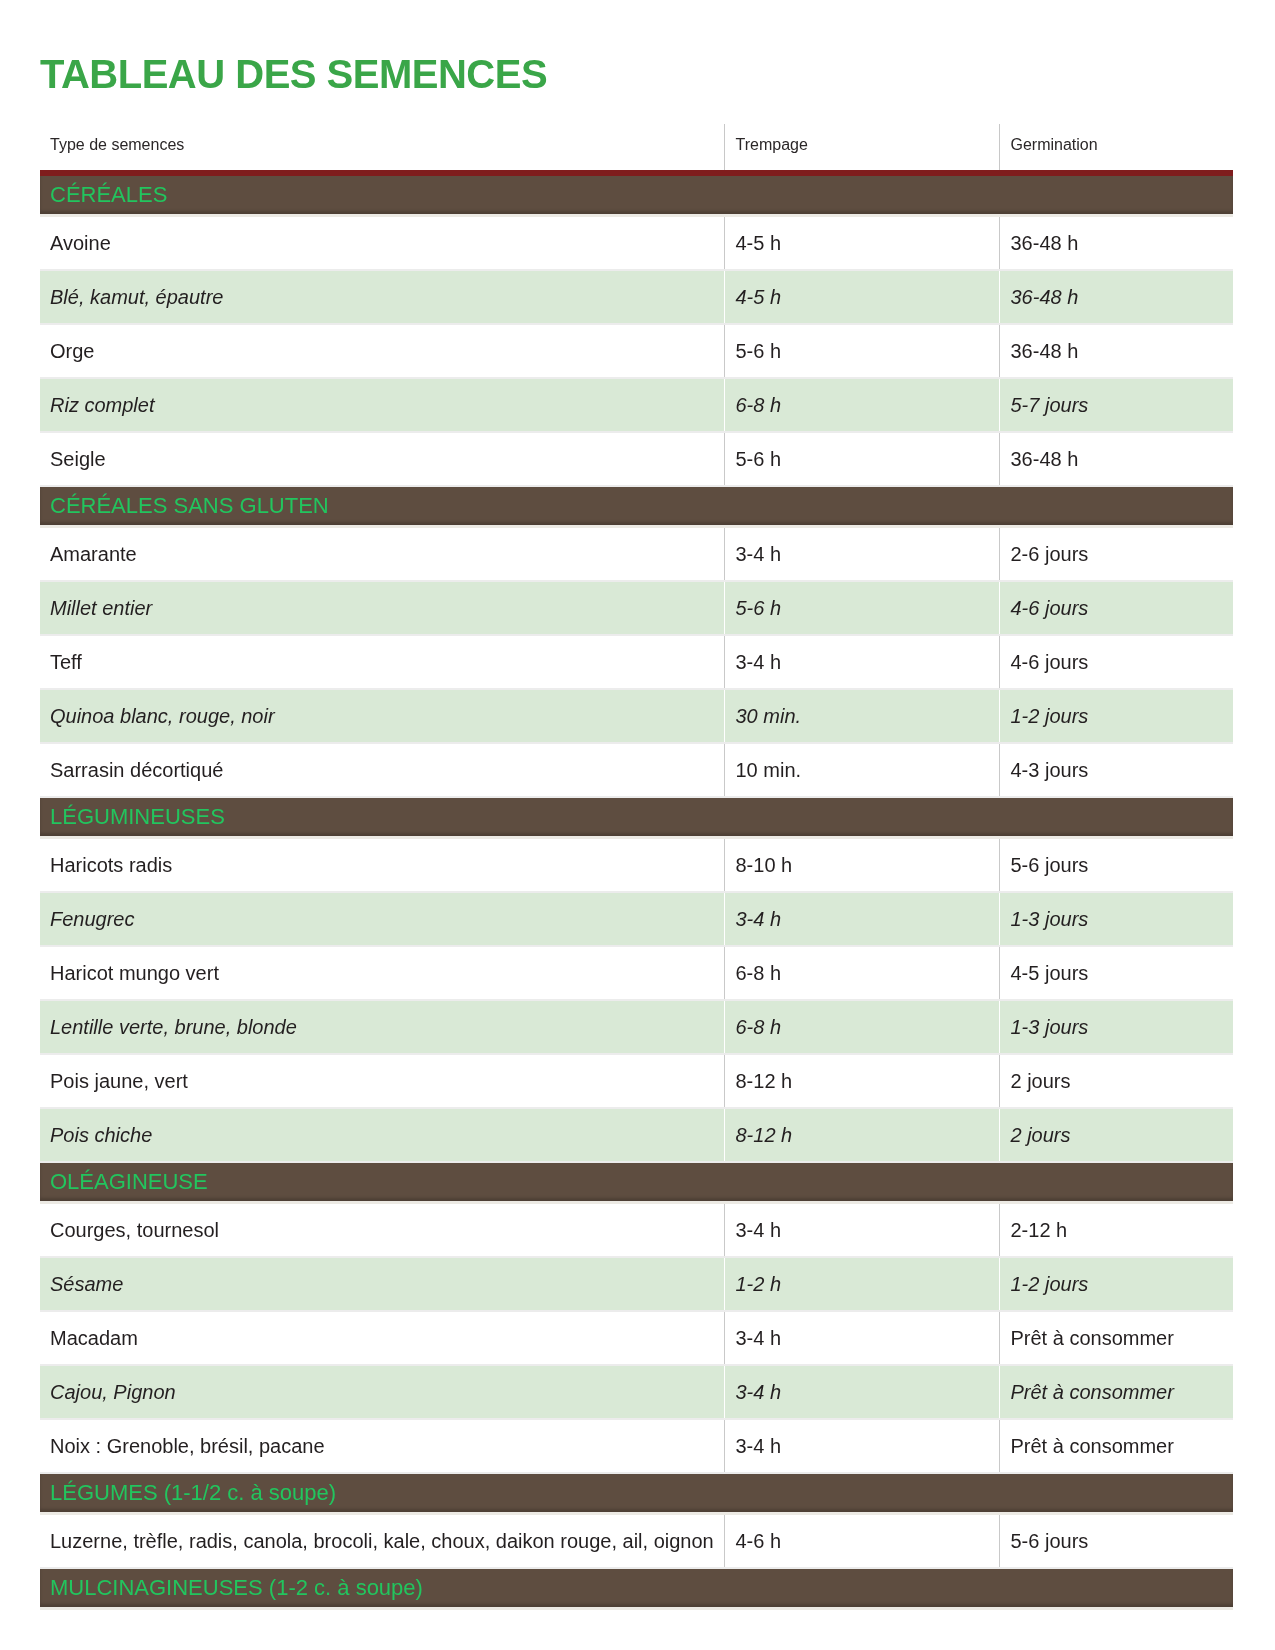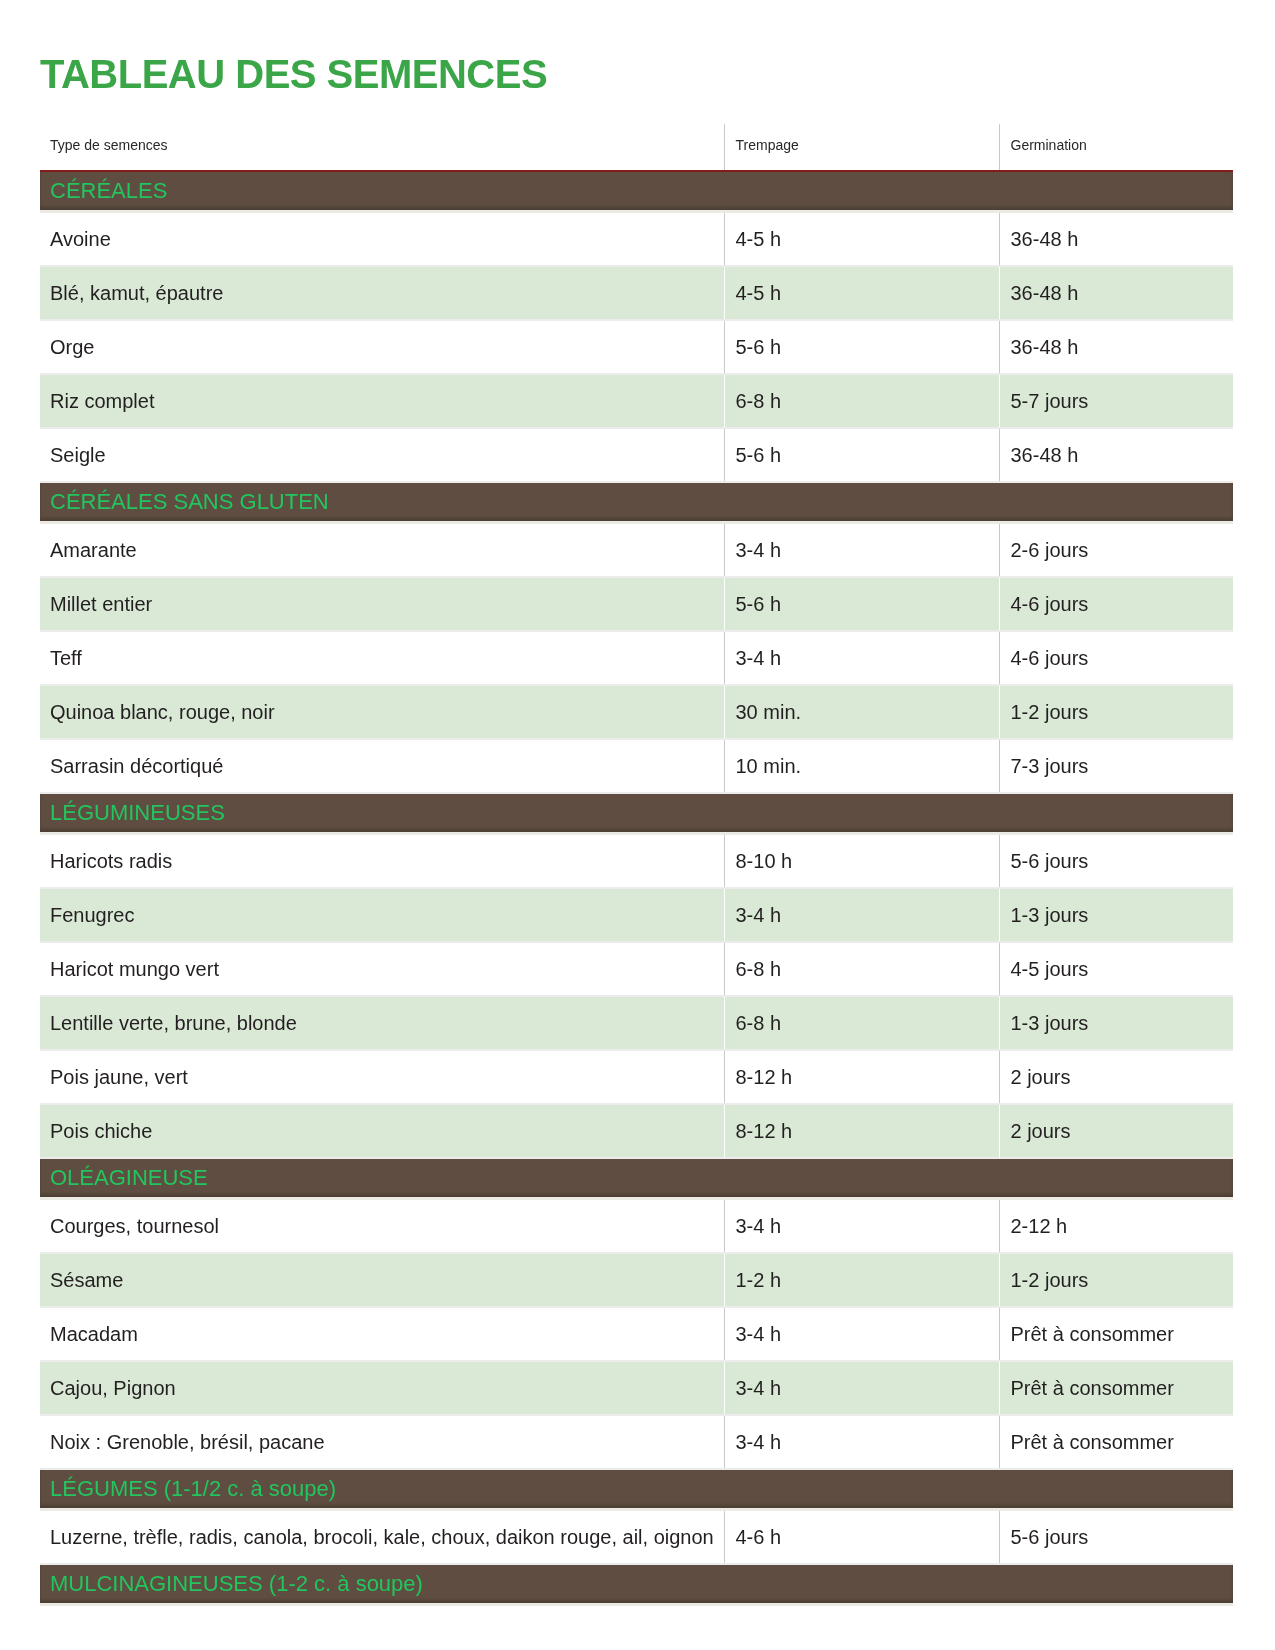--- a/index.html
+++ b/index.html
@@ -30,26 +30,26 @@
     width: 1193px;
   }
   table.seed-table {
     width: 1193px;
     border-collapse: collapse;
     table-layout: fixed;
   }
   .seed-table thead th {
     text-align: left;
     font-weight: 400;
-    font-size: 14px;
+    font-size: 16px;
     color: #2b2728;
     height: 42px;
     vertical-align: middle;
     padding: 0 0 4px 10px;
-    border-bottom: 2px solid #7f1d1d;
+    border-bottom: 6px solid #7f1d1d;
   }
   .seed-table thead th.col-2,
   .seed-table thead th.col-3 {
     border-left: 1px solid #c8c8c8;
     padding-left: 11px;
   }
   .seed-table td.section-cell {
     background: var(--section-brown, #5e4d40);
     color: #22c55e;
     font-size: 22px;
@@ -68,20 +68,21 @@
     line-height: 1.3;
     background: #ffffff;
   }
   .seed-table tr.data-row td:nth-child(2),
   .seed-table tr.data-row td:nth-child(3) {
     border-left: 1px solid #c9c9c9;
     padding-left: 11px;
   }
   .seed-table tr.data-row.shaded td {
     background: var(--row-green, #d9e9d6);
+    font-style: italic;
   }
   .seed-table tr.data-row.shaded td:nth-child(2),
   .seed-table tr.data-row.shaded td:nth-child(3) {
     border-left-color: #ffffff;
   }
 </style>
 </head>
 <body>
 
 <h1 class="page-title">TABLEAU DES SEMENCES</h1>
@@ -148,21 +149,21 @@
           <td>4-6 jours</td>
         </tr>
         <tr class="data-row shaded">
           <td>Quinoa blanc, rouge, noir</td>
           <td>30 min.</td>
           <td>1-2 jours</td>
         </tr>
         <tr class="data-row">
           <td>Sarrasin décortiqué</td>
           <td>10 min.</td>
-          <td>7-3 jours</td>
+          <td>4-3 jours</td>
         </tr>
         <tr>
           <td colspan="3" class="section-cell">LÉGUMINEUSES</td>
         </tr>
         <tr class="data-row">
           <td>Haricots radis</td>
           <td>8-10 h</td>
           <td>5-6 jours</td>
         </tr>
         <tr class="data-row shaded">

